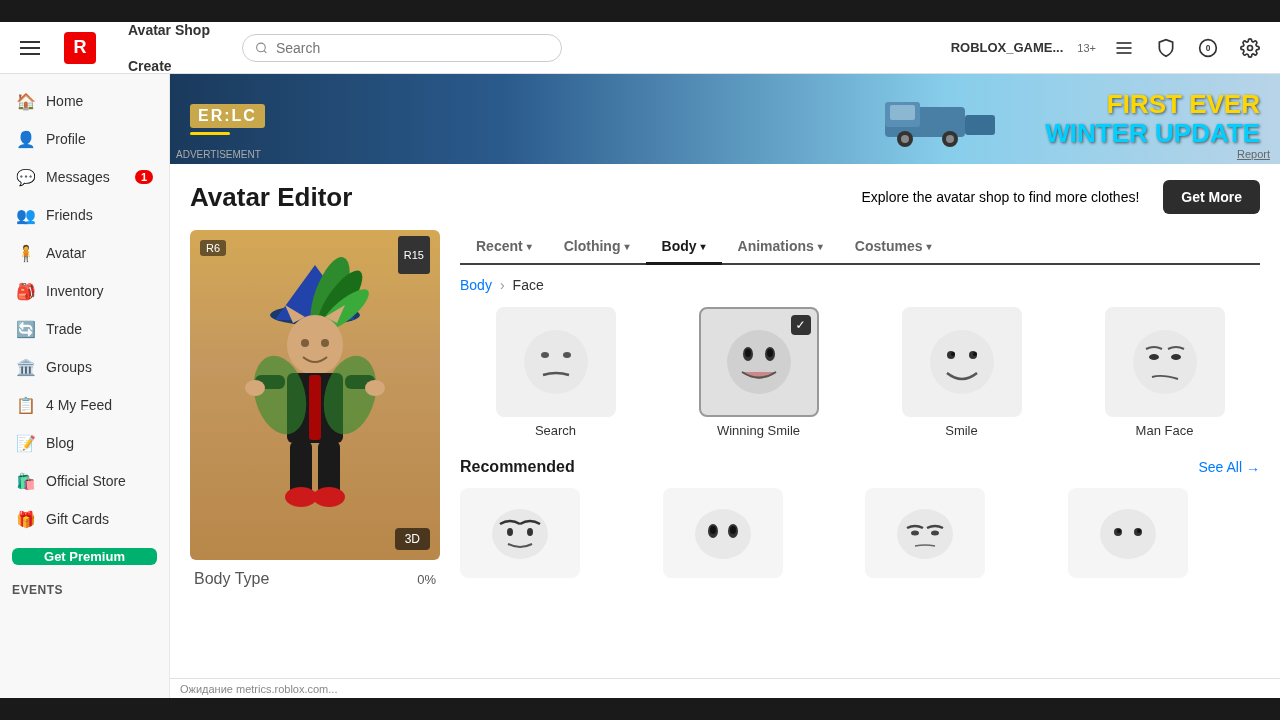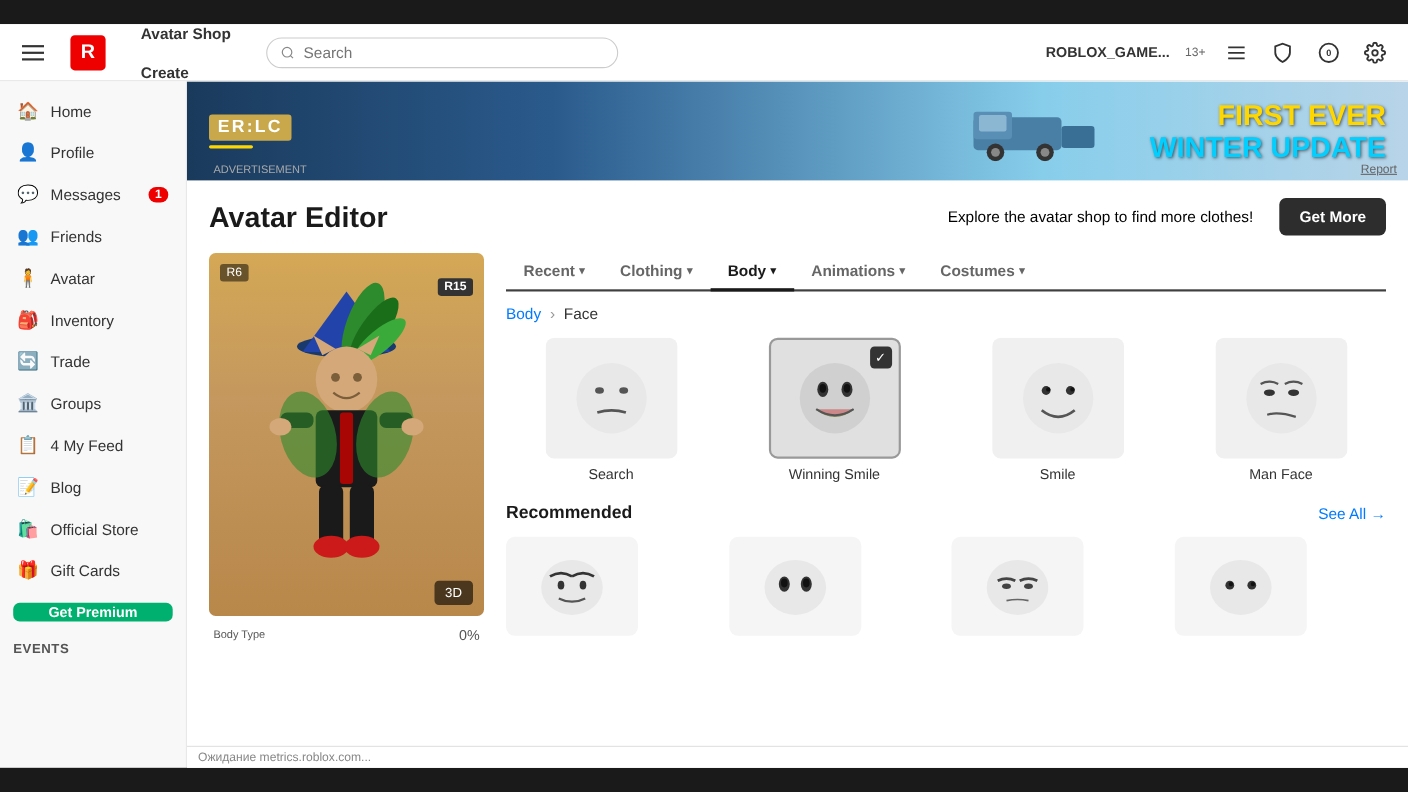--- a/index.html
+++ b/index.html
@@ -37,40 +37,40 @@
     .events-banner { margin: 6px 12px; background: #1a1a2e; border-radius: 6px; overflow: hidden; cursor: pointer; }
     .events-banner-img { width: 100%; height: 60px; background: linear-gradient(135deg, #2c2c54 0%, #1a1a2e 100%); display: flex; align-items: center; justify-content: center; }
     .events-banner-text { color: #ffd700; font-weight: 900; font-size: 11px; line-height: 1.2; text-align: center; padding: 4px; }
 
     
     .content { flex: 1; overflow-y: auto; background: #fff; }
 
     
     .ad-banner { position: relative; margin: 0; width: 100%; height: 90px; background: linear-gradient(90deg, #1a3a5c 0%, #2a5a8c 30%, #87ceeb 70%, #b8d4e8 100%); display: flex; align-items: center; overflow: hidden; }
     .ad-banner-content { display: flex; align-items: center; width: 100%; padding: 0 20px; gap: 20px; }
-    .ad-small { font-size: 10px; color: #aaa; position: absolute; bottom: 4px; left: 24px; }
+    .ad-small { font-size: 10px; color: #aaa; position: absolute; bottom: 4px; left: 6px; }
     .ad-report { font-size: 11px; color: #666; position: absolute; bottom: 4px; right: 10px; cursor: pointer; text-decoration: underline; }
 
     
     .editor-section { padding: 16px 20px; }
     .editor-header { display: flex; align-items: center; justify-content: space-between; margin-bottom: 16px; }
     .editor-title { font-size: 26px; font-weight: 700; color: #1a1a1a; }
     .explore-text { font-size: 14px; color: #000000; margin-right: 12px; }
     .get-more-btn { background: #2d2d2d; color: white; border: none; border-radius: 6px; padding: 9px 18px; font-size: 14px; font-weight: 600; cursor: pointer; white-space: nowrap; }
 
     .editor-body { display: flex; gap: 20px; }
 
     
     .avatar-preview { width: 250px; flex-shrink: 0; }
     .avatar-canvas { width: 250px; height: 330px; background: linear-gradient(180deg, #d4a855 0%, #c4985e 40%, #b8874a 100%); border-radius: 6px; position: relative; overflow: hidden; display: flex; align-items: center; justify-content: center; }
     .avatar-r6-badge { position: absolute; top: 10px; left: 10px; background: rgba(0,0,0,0.5); color: white; font-size: 11px; padding: 2px 6px; border-radius: 3px; }
-    .avatar-r15-badge { position: absolute; top: 23px; right: 10px; background: #333; color: white; font-size: 11px; padding: 2px 6px; border-radius: 3px; font-weight: bold; }
+    .avatar-r15-badge { position: absolute; top: 6px; right: 10px; background: #333; color: white; font-size: 11px; padding: 13px 6px; border-radius: 3px; font-weight: normal; }
     .avatar-3d-btn { position: absolute; bottom: 10px; right: 10px; background: rgba(0,0,0,0.6); color: white; font-size: 12px; padding: 4px 10px; border-radius: 4px; cursor: pointer; }
     .body-type-row { display: flex; align-items: center; justify-content: space-between; margin-top: 10px; padding: 0 4px; }
-    .body-type-label { font-size: 10px; color: #555; }
+    .body-type-label { font-size: 16px; color: #555; }
     .body-type-pct { font-size: 13px; color: #555; }
 
     
     .tabs-items { flex: 1; }
     .tabs { display: flex; gap: 0; border-bottom: 2px solid #404040; margin-bottom: 12px; }
     .tab { padding: 8px 16px; font-size: 14px; font-weight: 600; color: #666; cursor: pointer; display: flex; align-items: center; gap: 4px; border-bottom: 3px solid transparent; margin-bottom: -2px; white-space: nowrap; }
     .tab.active { color: #1a1a1a; border-bottom-color: #1a1a1a; }
     .tab .chevron { font-size: 10px; }
 
     

